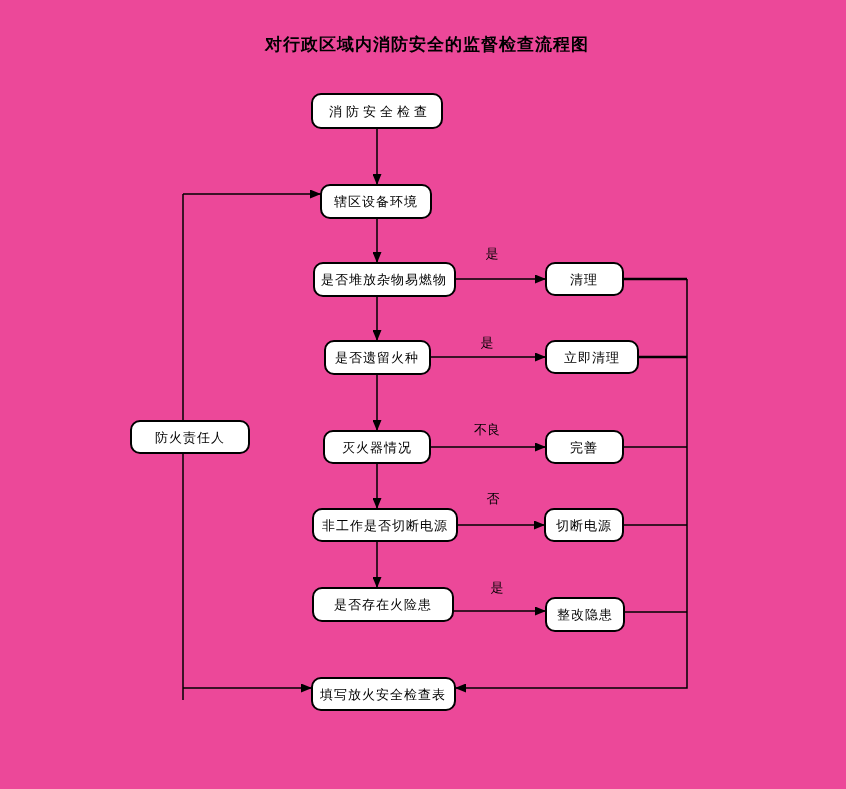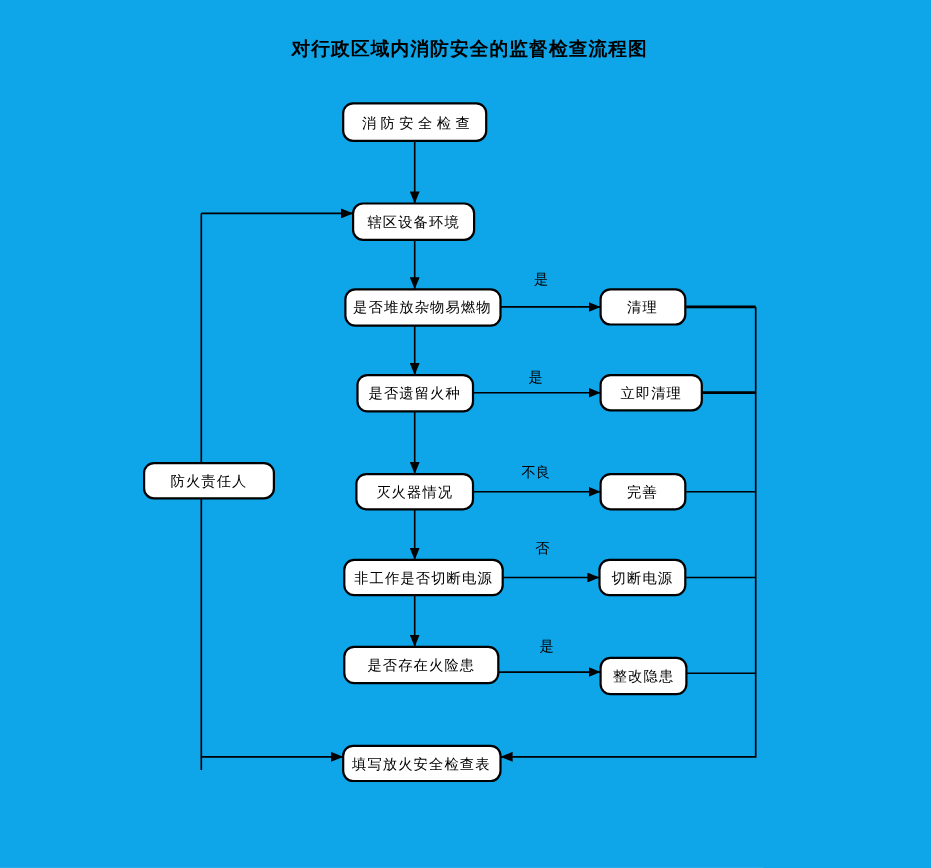--- a/index.html
+++ b/index.html
@@ -7,21 +7,21 @@
     padding: 0;
     background: #ffffff;
     width: 846px;
     height: 789px;
     overflow: hidden;
   }
   .page {
     position: relative;
     width: 846px;
     height: 789px;
-    background: #0ea5e9;
+    background: #ec4899;
     font-family: "Liberation Serif", "DejaVu Serif", serif;
   }
   svg { display: block; }
   .node-box {
     fill: #ffffff;
     stroke: #000000;
     stroke-width: 2;
   }
   .node-label {
     font-family: "Liberation Serif", "DejaVu Serif", serif;

